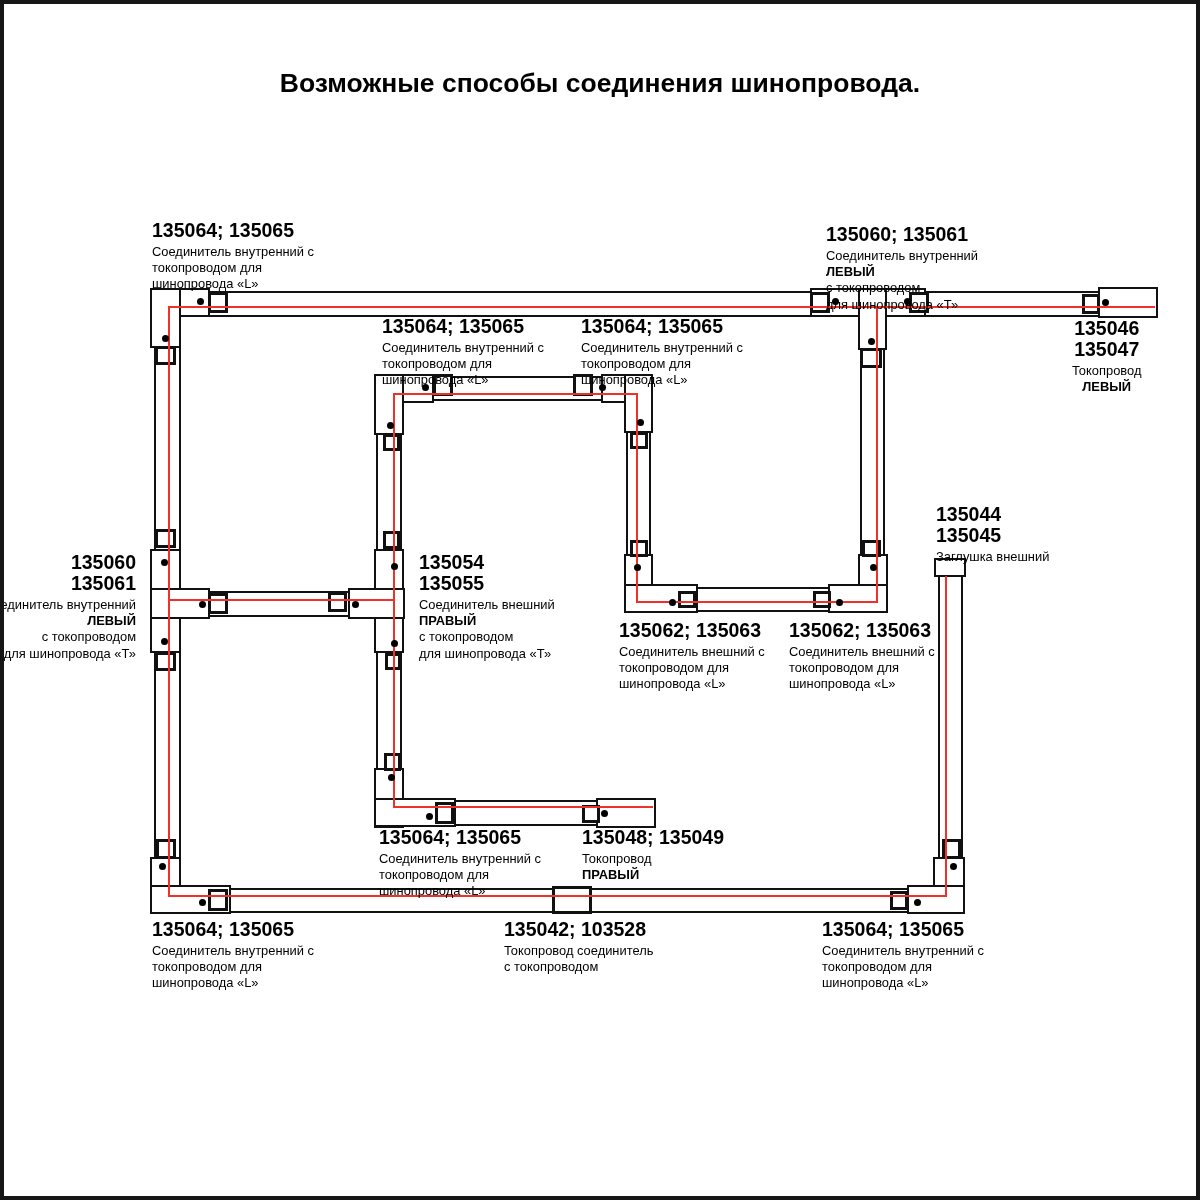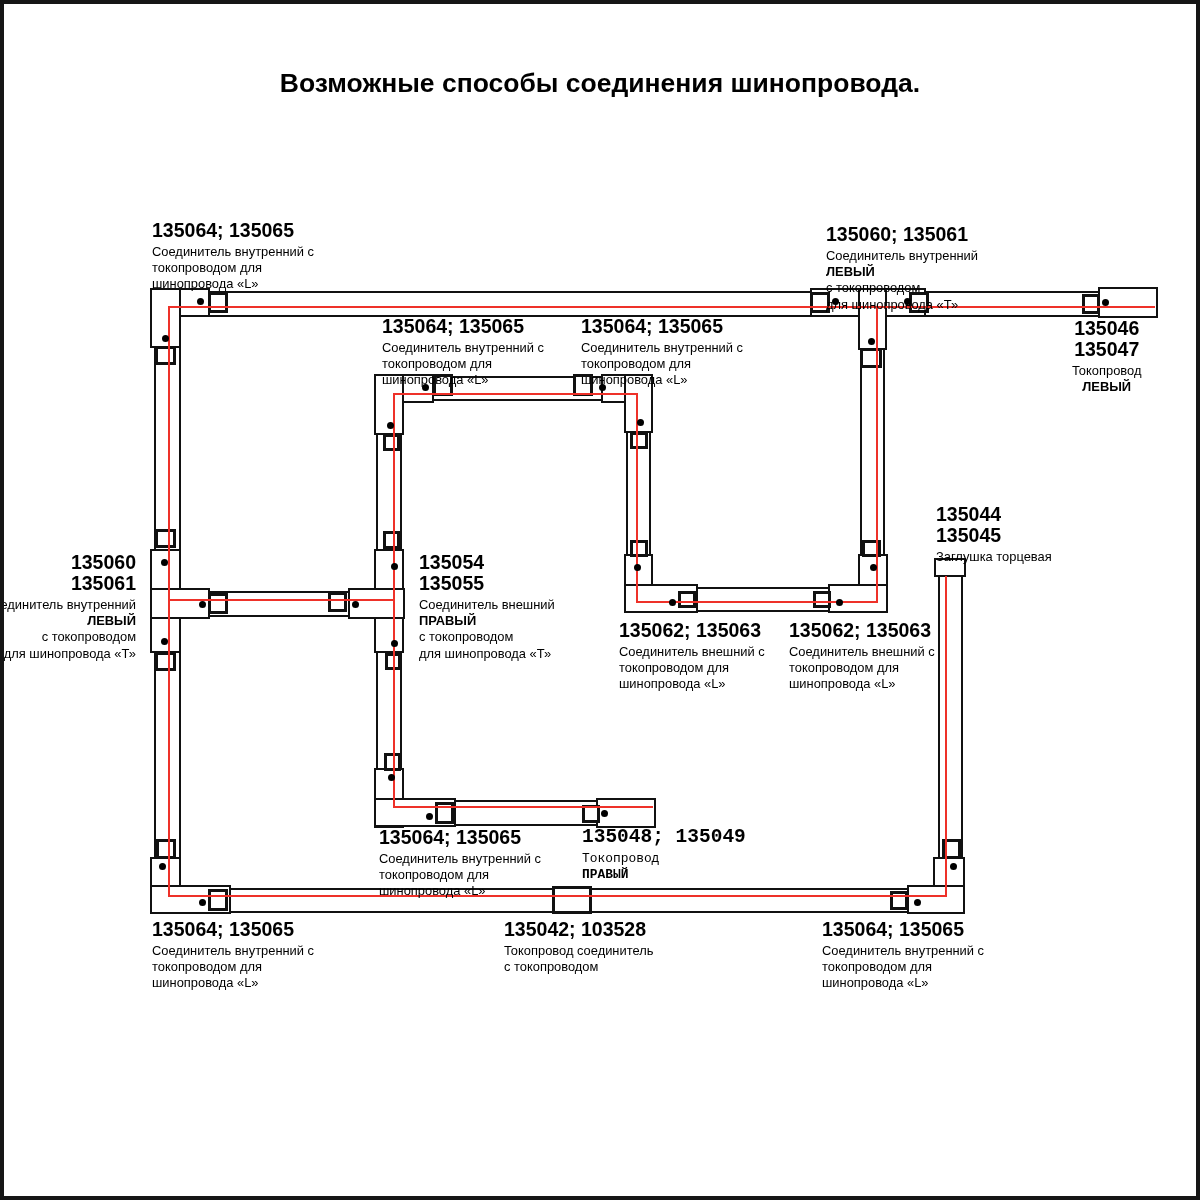--- a/index.html
+++ b/index.html
@@ -190,21 +190,21 @@
           <div class="desc">Соединитель внешний</div>
           <div class="desc b">ПРАВЫЙ</div>
           <div class="desc">с токопроводом</div>
           <div class="desc">для шинопровода «Т»</div>
         </div>
       </div>
       <div class="label" style="left: 932px; top: 500px;">
         <div class="num">135044</div>
         <div class="num">135045</div>
         <div class="descwrap">
-          <div class="desc">Заглушка торцевая</div>
+          <div class="desc">Заглушка внешний</div>
         </div>
       </div>
       <div class="label" style="left: 615px; top: 616px;">
         <div class="num">135062; 135063</div>
         <div class="descwrap">
           <div class="desc">Соединитель внешний с</div>
           <div class="desc">токопроводом для</div>
           <div class="desc">шинопровода «L»</div>
         </div>
       </div>
@@ -217,21 +217,21 @@
         </div>
       </div>
       <div class="label" style="left: 375px; top: 823px;">
         <div class="num">135064; 135065</div>
         <div class="descwrap">
           <div class="desc">Соединитель внутренний с</div>
           <div class="desc">токопроводом для</div>
           <div class="desc">шинопровода «L»</div>
         </div>
       </div>
-      <div class="label" style="left: 578px; top: 823px; font-family: Liberation Mono, monospace;">
+      <div class="label" style="left: 578px; top: 823px;">
         <div class="num">135048; 135049</div>
         <div class="descwrap">
           <div class="desc">Токопровод</div>
           <div class="desc b">ПРАВЫЙ</div>
         </div>
       </div>
       <div class="label" style="left: 148px; top: 915px;">
         <div class="num">135064; 135065</div>
         <div class="descwrap">
           <div class="desc">Соединитель внутренний с</div>

